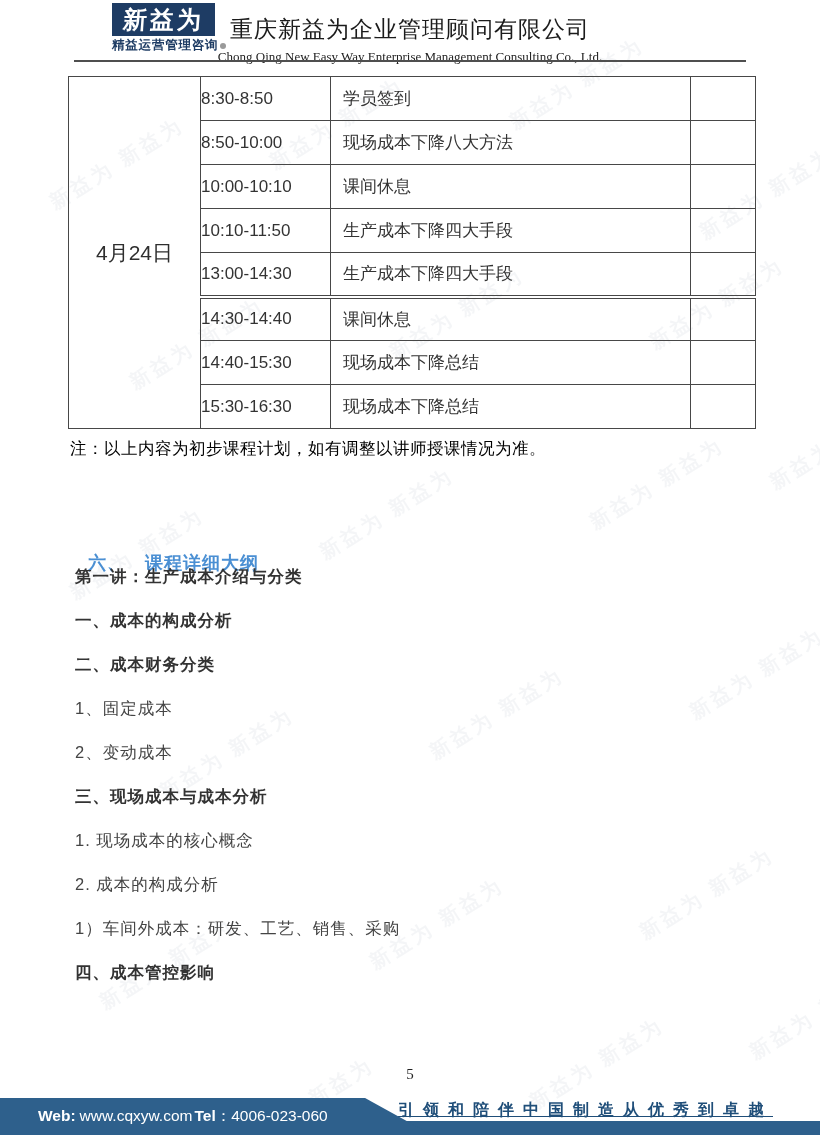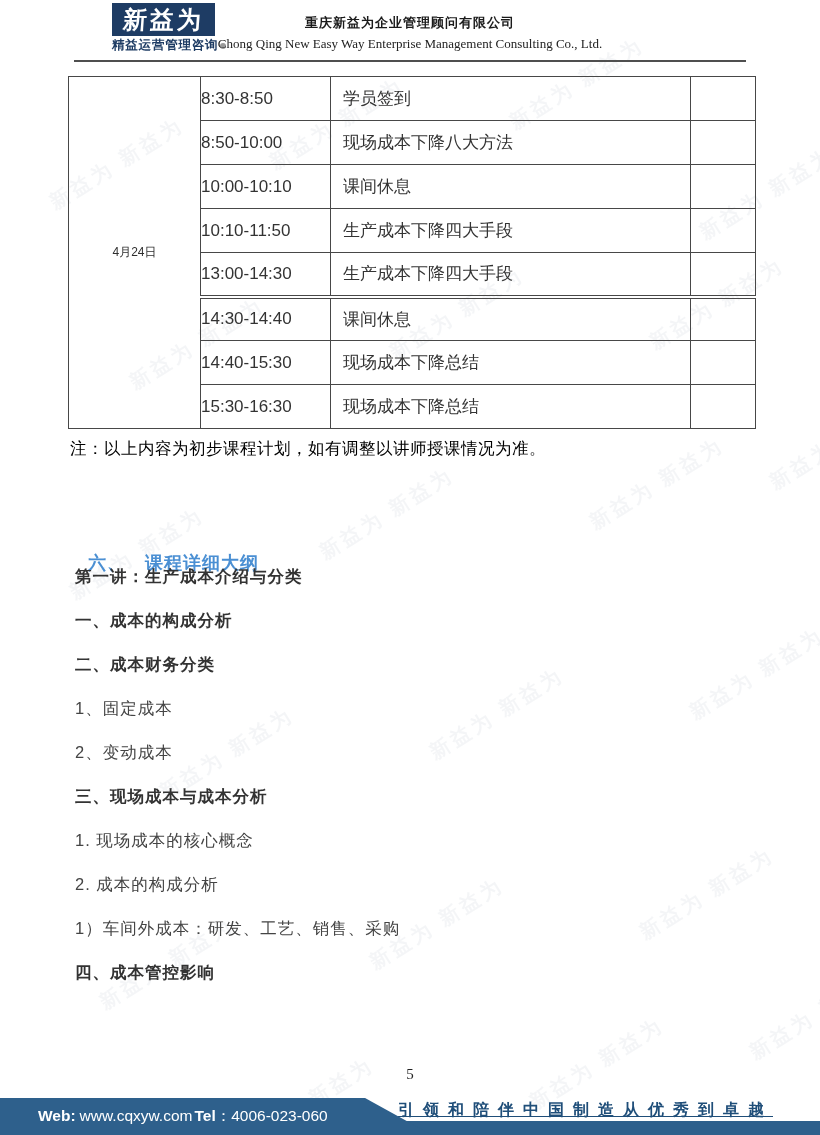--- a/index.html
+++ b/index.html
@@ -40,21 +40,21 @@
   .logo-sub{
     position:absolute;left:112px;top:37px;width:120px;
     color:var(--navy);font-size:12.5px;font-weight:700;letter-spacing:.8px;
     white-space:nowrap;
   }
   .logo-dot{
     display:inline-block;width:6px;height:6px;border-radius:50%;
     background:#9a9a9a;margin-left:2px;vertical-align:baseline;
   }
   .company-block{position:absolute;left:180px;top:14px;width:460px;text-align:center;}
-  .company-cn{font-size:13px;font-weight:700;color:#1b1b1b;letter-spacing:1px;}
+  .company-cn{font-size:23px;font-weight:400;color:#1b1b1b;letter-spacing:1px;}
   .company-en{
     font-family:"Liberation Serif","DejaVu Serif",serif;
     font-size:13px;color:#222;margin-top:4px;white-space:nowrap;
   }
   .header-rule{
     position:absolute;top:60px;left:74px;width:672px;height:0;
     border-top:2px solid #4f4f4f;
   }
   
   .schedule{
@@ -64,21 +64,21 @@
   }
   .schedule td{
     border:1px solid #474747;
     height:44px;vertical-align:middle;
     background:transparent;
   }
   .col-date{width:132px;}
   .col-time{width:130px;}
   .col-activity{width:360px;}
   .col-empty{width:65px;}
-  .date-cell{text-align:center;font-size:12px;color:#2e2e2e;}
+  .date-cell{text-align:center;font-size:21px;color:#2e2e2e;}
   .time-cell{padding-left:0;}
   .activity-cell{padding-left:12px;}
   tr.split td{border-bottom:4px double #474747;}
   
   .note{
     position:absolute;top:438px;left:70px;z-index:1;
     font-size:16.5px;color:#000000;letter-spacing:.5px;
   }
   
   .section-heading{

